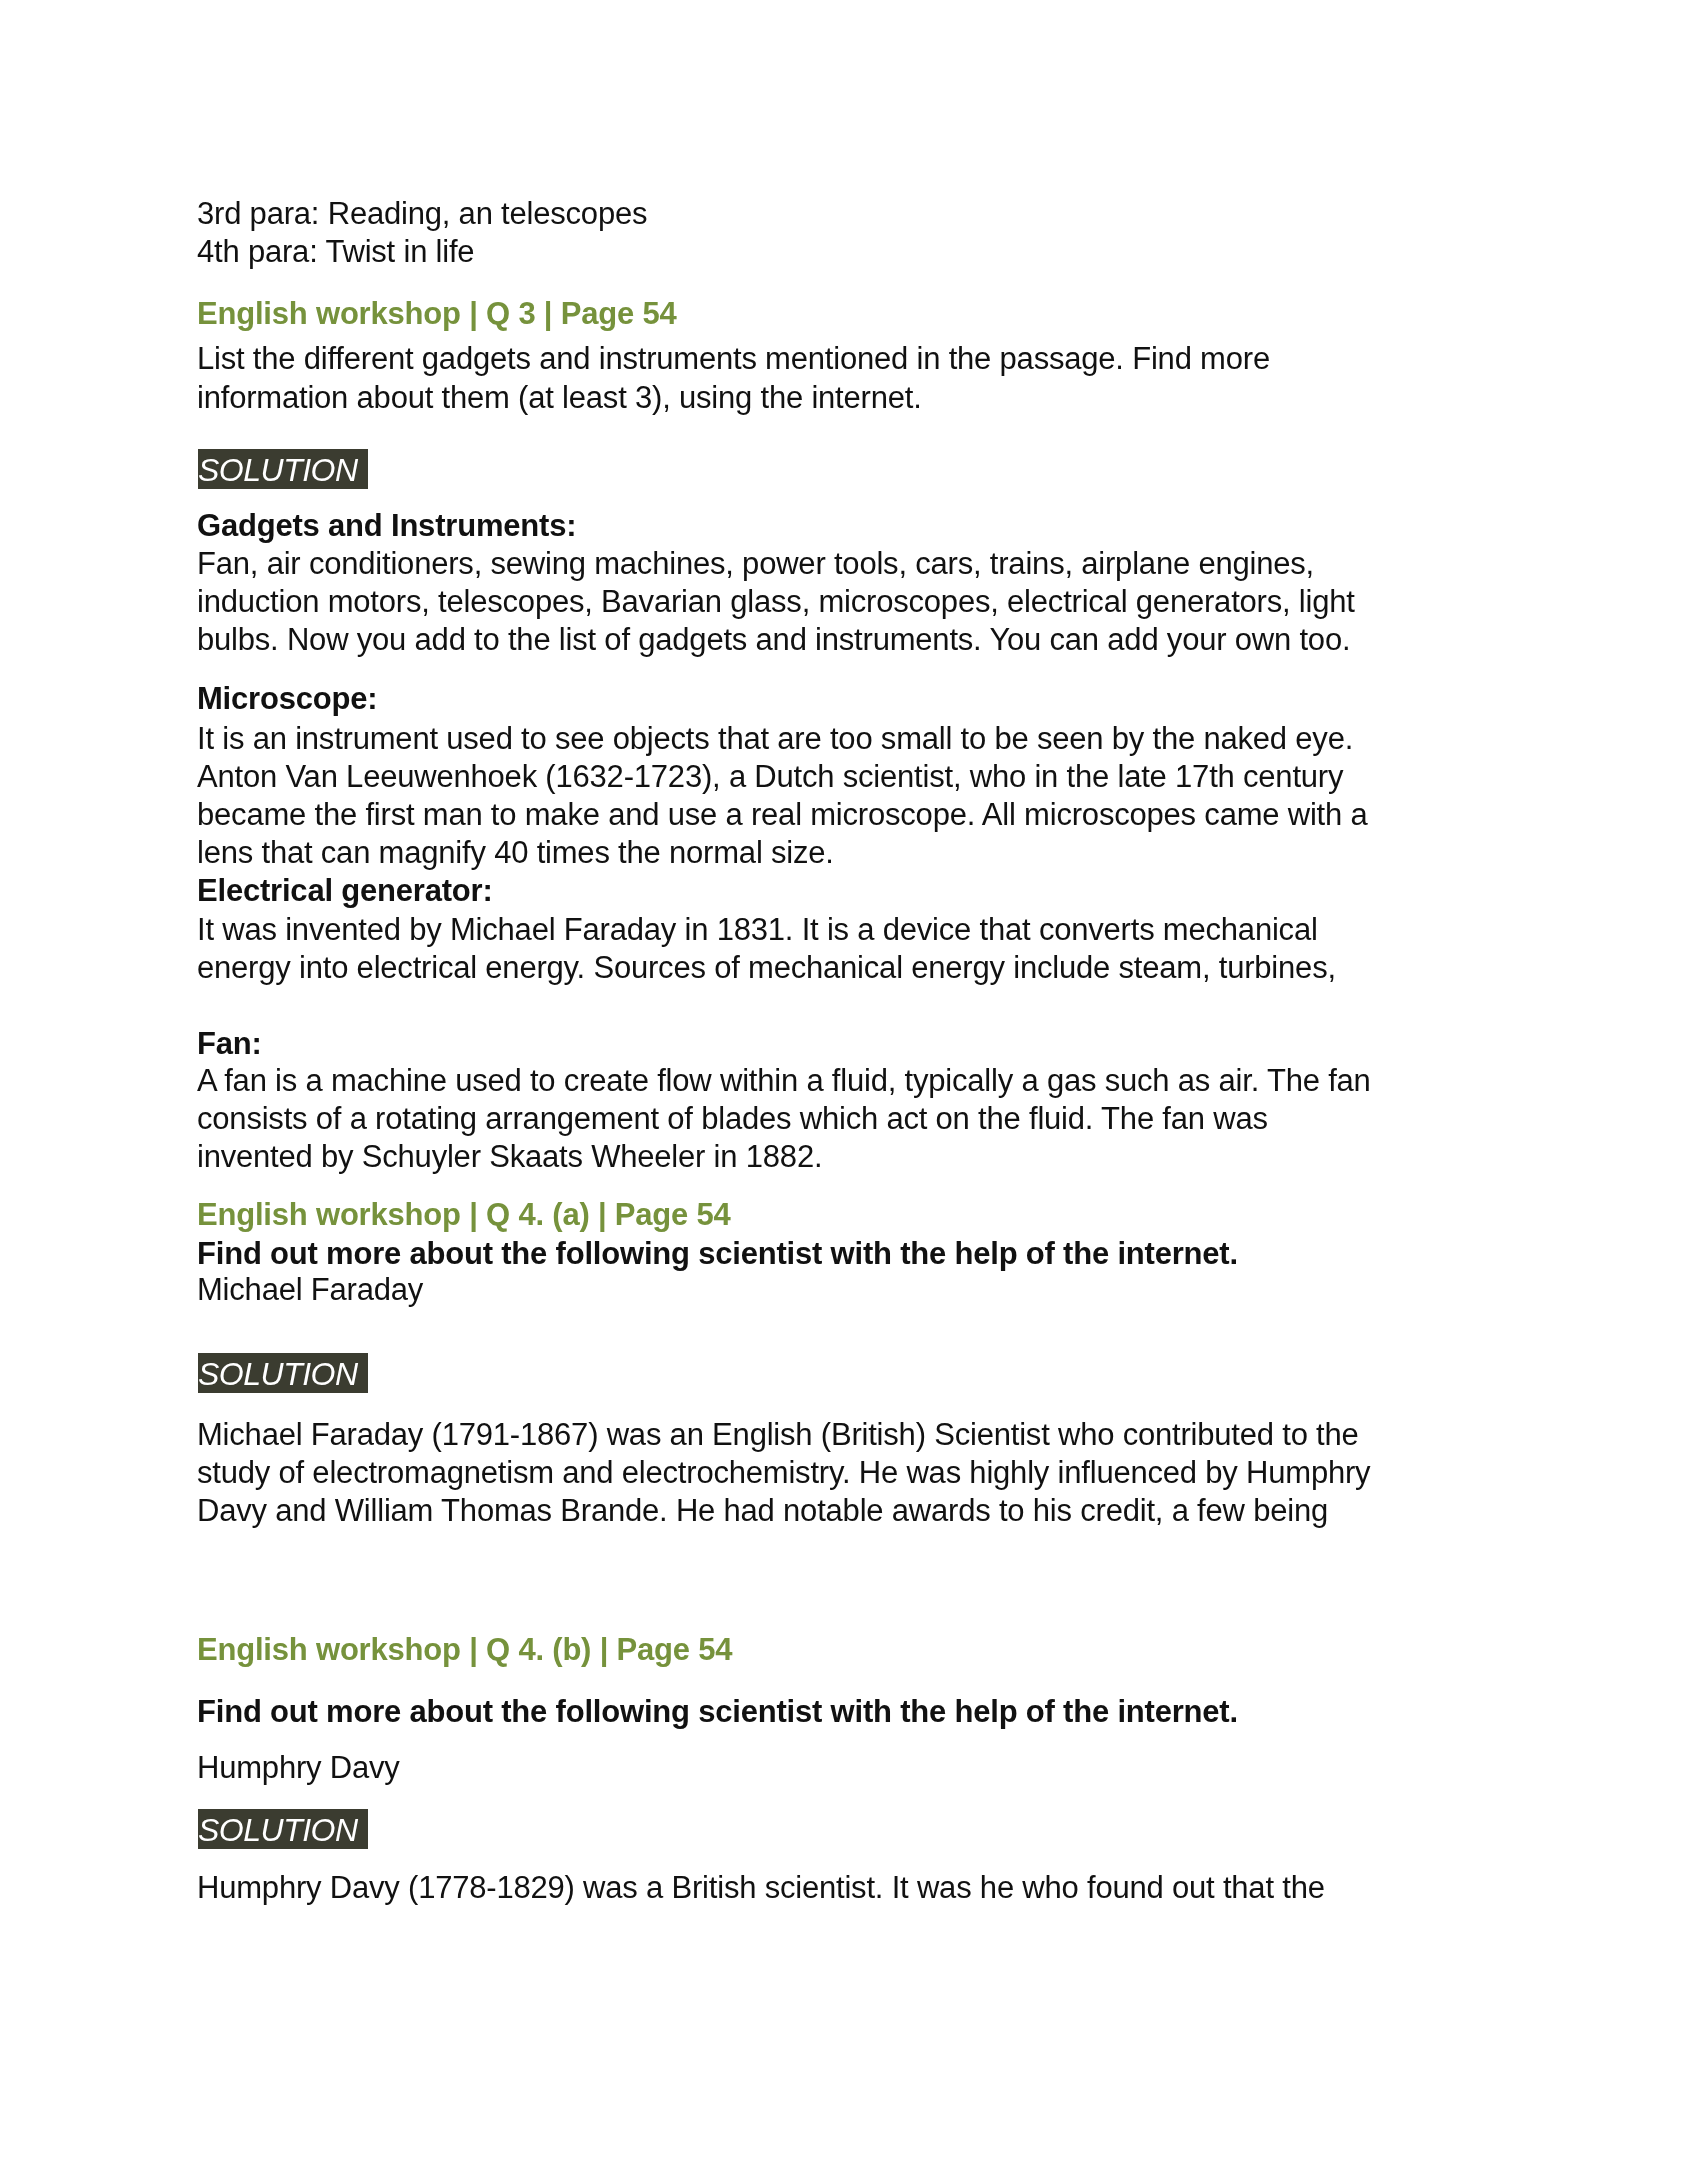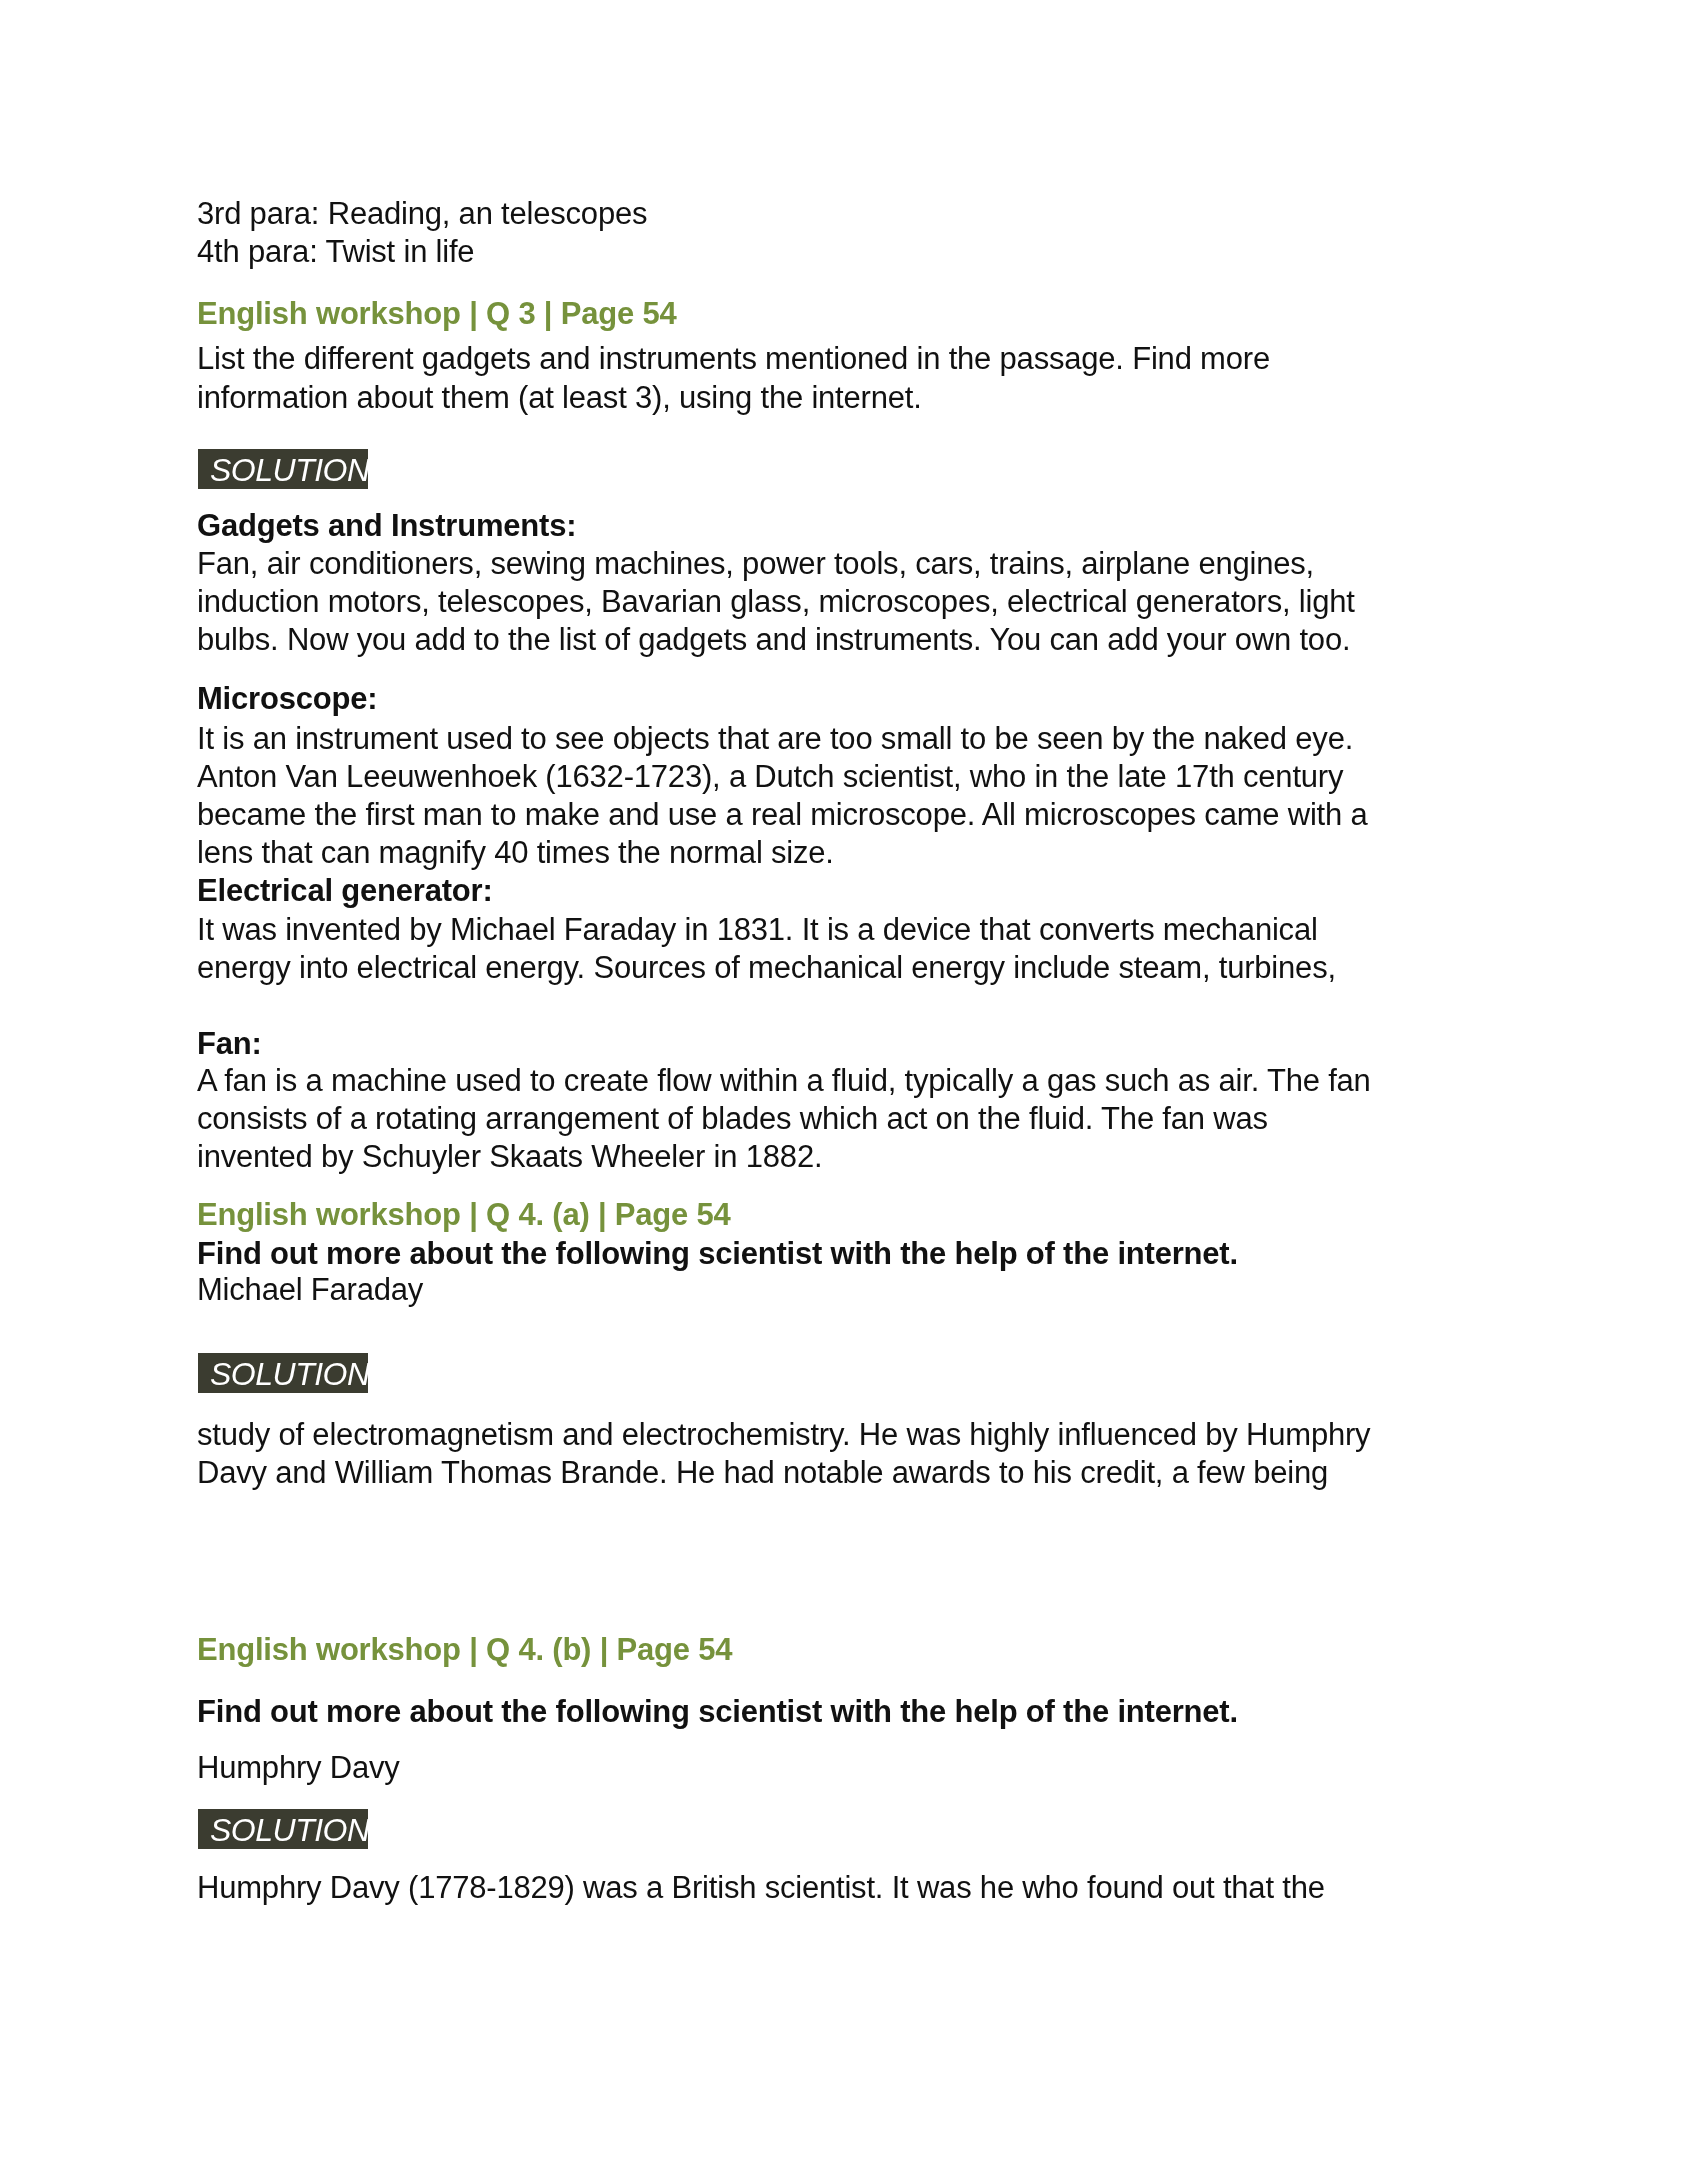--- a/index.html
+++ b/index.html
@@ -5,21 +5,21 @@
   html, body { margin: 0; padding: 0; background: #ffffff; }
   body { width: 1683px; height: 2178px; position: relative; overflow: hidden;
          font-family: "Liberation Sans", sans-serif; color: #111111; }
   .blk { position: absolute; left: 197px; font-size: 31px; line-height: 38px;
          white-space: nowrap; letter-spacing: -0.2px; }
   .blk .ln { display: block; height: 38px; }
   .heading { color: #76923c; font-weight: bold; }
   .bold { font-weight: bold; }
   .solution { position: absolute; left: 198px; width: 170px; height: 40px;
               background: #3b3c30; color: #ffffff; font-style: italic;
-              font-size: 32px; line-height: 42px; padding-left: 12px;
+              font-size: 32px; line-height: 42px; padding-left: 0;
               box-sizing: border-box; overflow: hidden; white-space: nowrap;
               letter-spacing: -0.5px; }
 </style>
 </head>
 <body>
 
 <div class="blk" style="top:195px;">
   <span class="ln">3rd para: Reading, an telescopes</span>
   <span class="ln">4th para: Twist in life</span>
 </div>
@@ -57,20 +57,21 @@
   <span class="ln">A fan is a machine used to create flow within a fluid, typically a gas such as air. The fan</span>
   <span class="ln">consists of a rotating arrangement of blades which act on the fluid. The fan was</span>
   <span class="ln">invented by Schuyler Skaats Wheeler in 1882.</span>
 </div>
 
 <div class="blk heading" style="top:1196px;">English workshop | Q 4. (a) | Page 54</div>
 <div class="blk bold" style="top:1235px;">Find out more about the following scientist with the help of the internet.</div>
 <div class="blk" style="top:1271px;">Michael Faraday</div>
 <div class="solution" style="top:1353px;">SOLUTION</div>
 <div class="blk" style="top:1416px;">
+  <span class="ln">Michael Faraday (1791-1867) was an English (British) Scientist who contributed to the</span>
   <span class="ln">study of electromagnetism and electrochemistry. He was highly influenced by Humphry</span>
   <span class="ln">Davy and William Thomas Brande. He had notable awards to his credit, a few being</span>
 </div>
 
 <div class="blk heading" style="top:1631px;">English workshop | Q 4. (b) | Page 54</div>
 <div class="blk bold" style="top:1693px;">Find out more about the following scientist with the help of the internet.</div>
 <div class="blk" style="top:1731px;margin-top:18px;">Humphry Davy</div>
 <div class="solution" style="top:1809px;">SOLUTION</div>
 <div class="blk" style="top:1869px;">
   <span class="ln">Humphry Davy (1778-1829) was a British scientist. It was he who found out that the</span>

